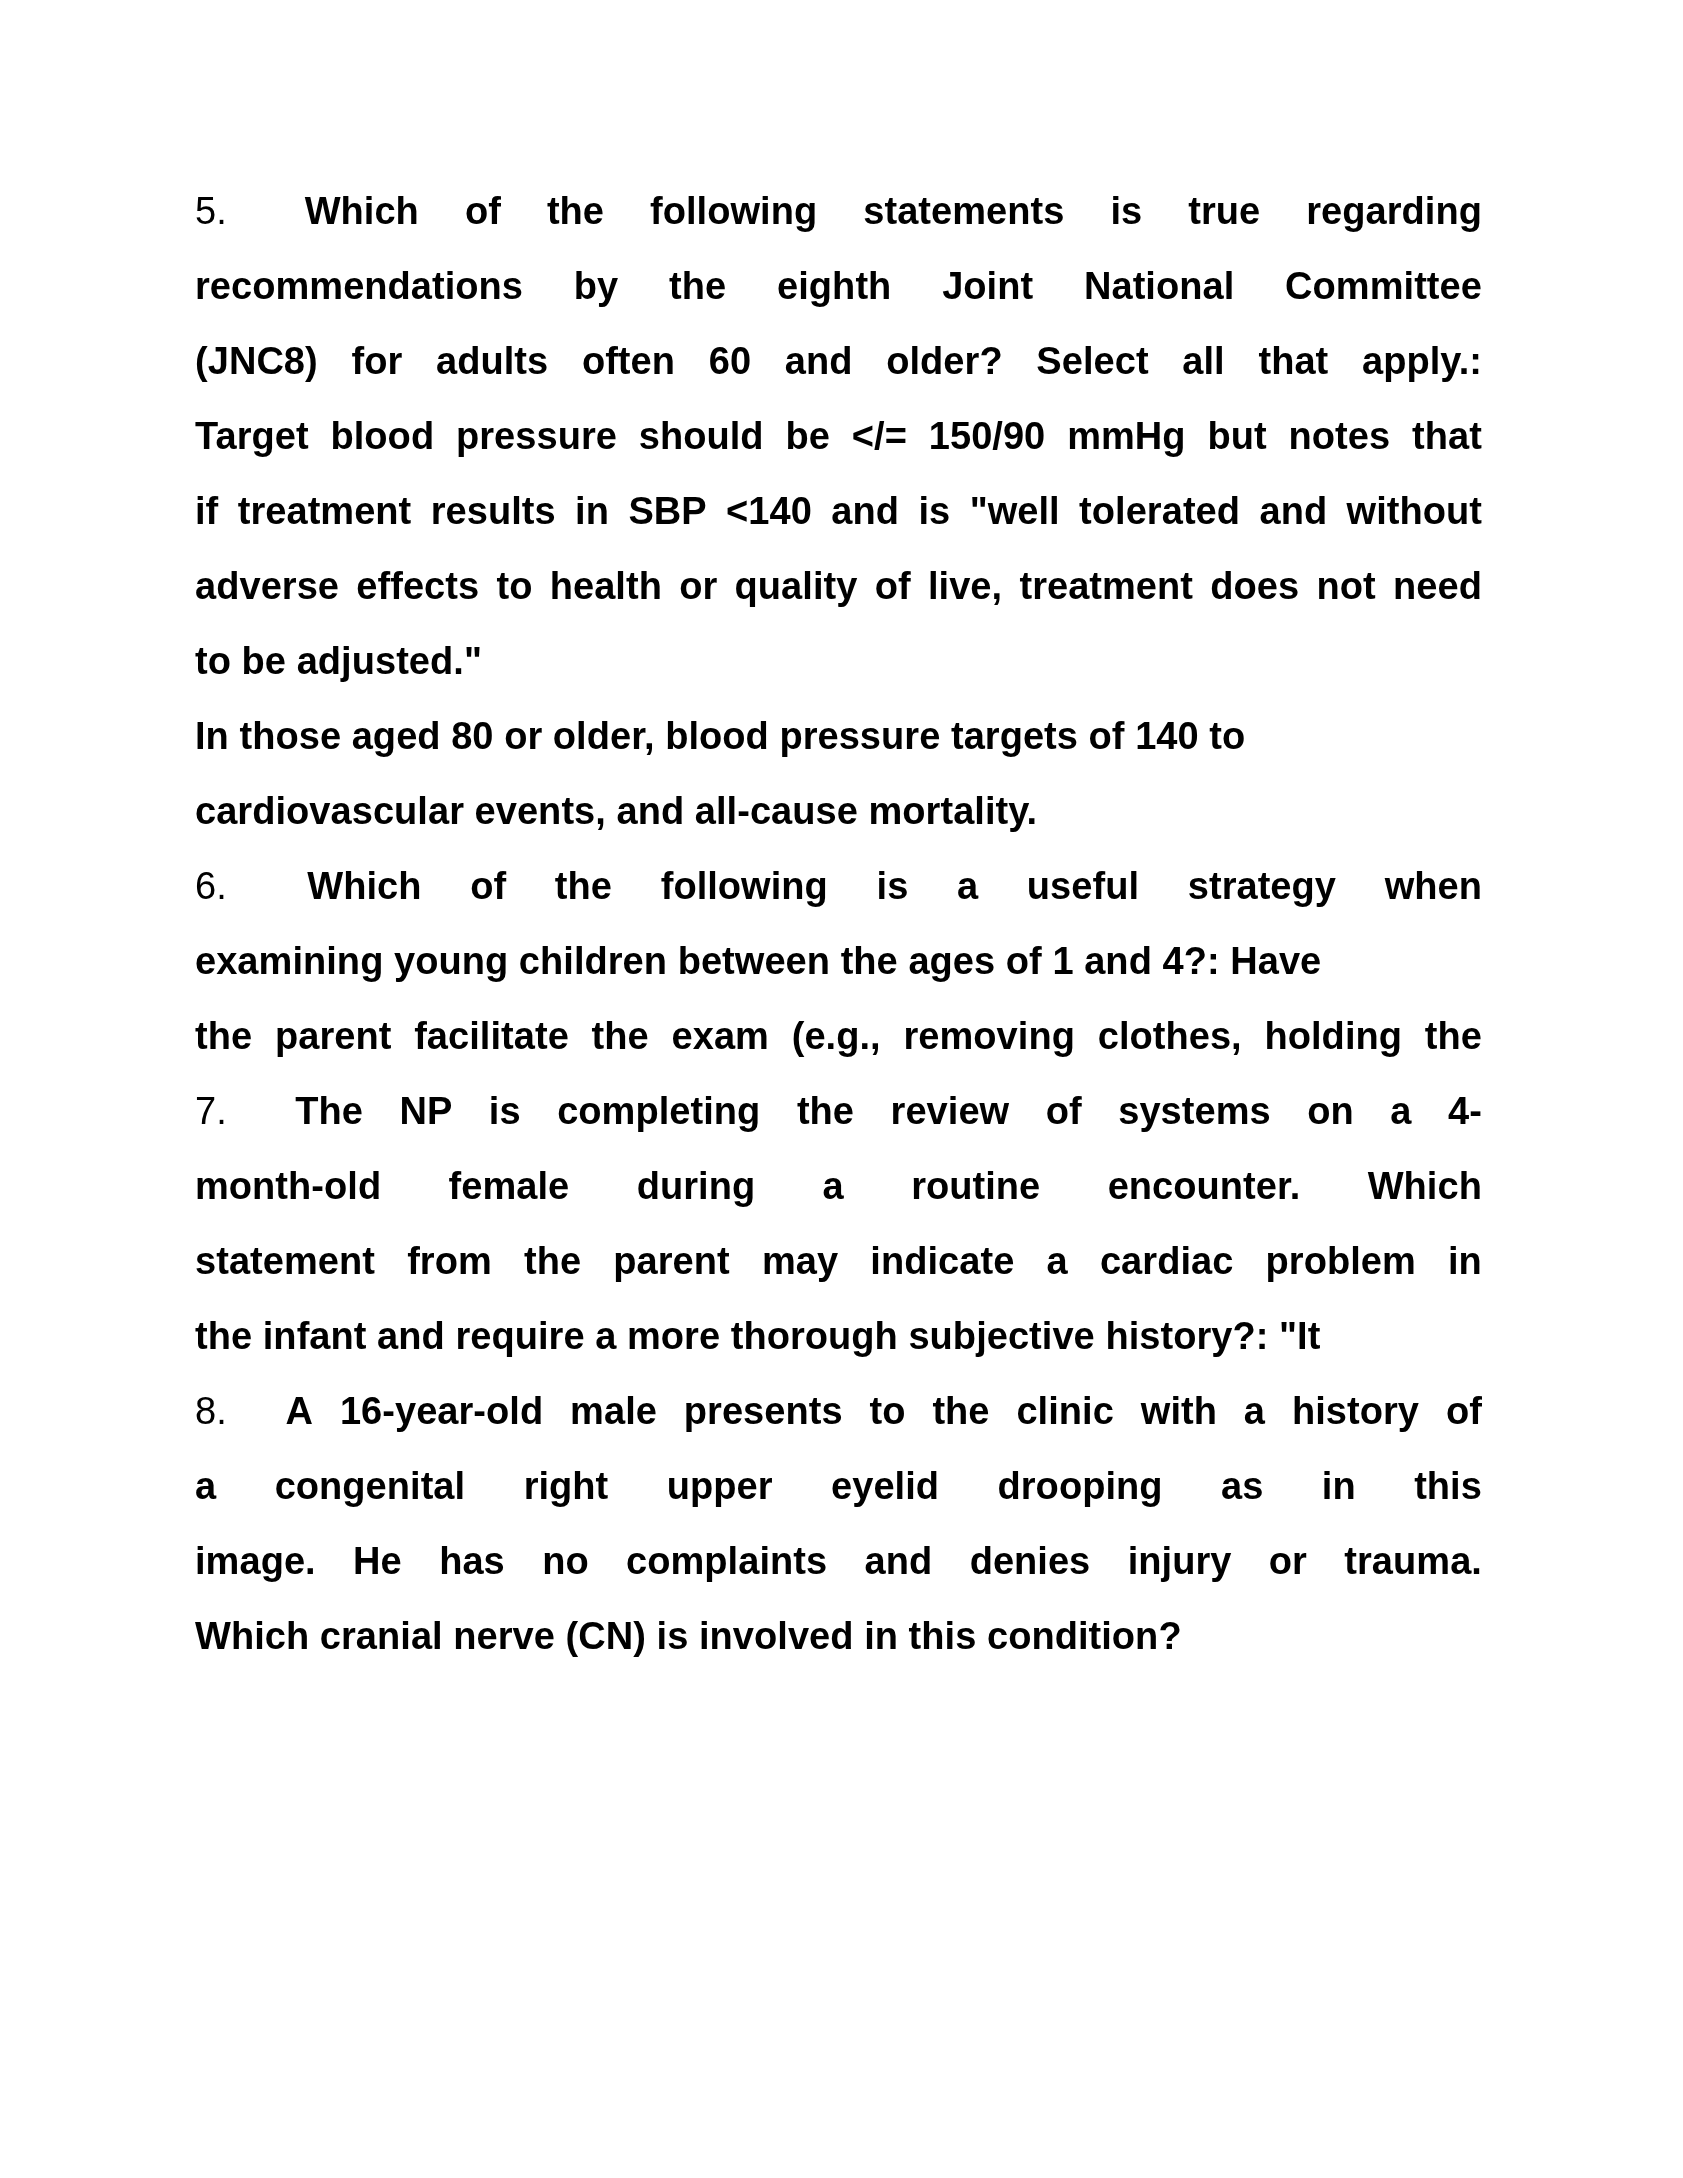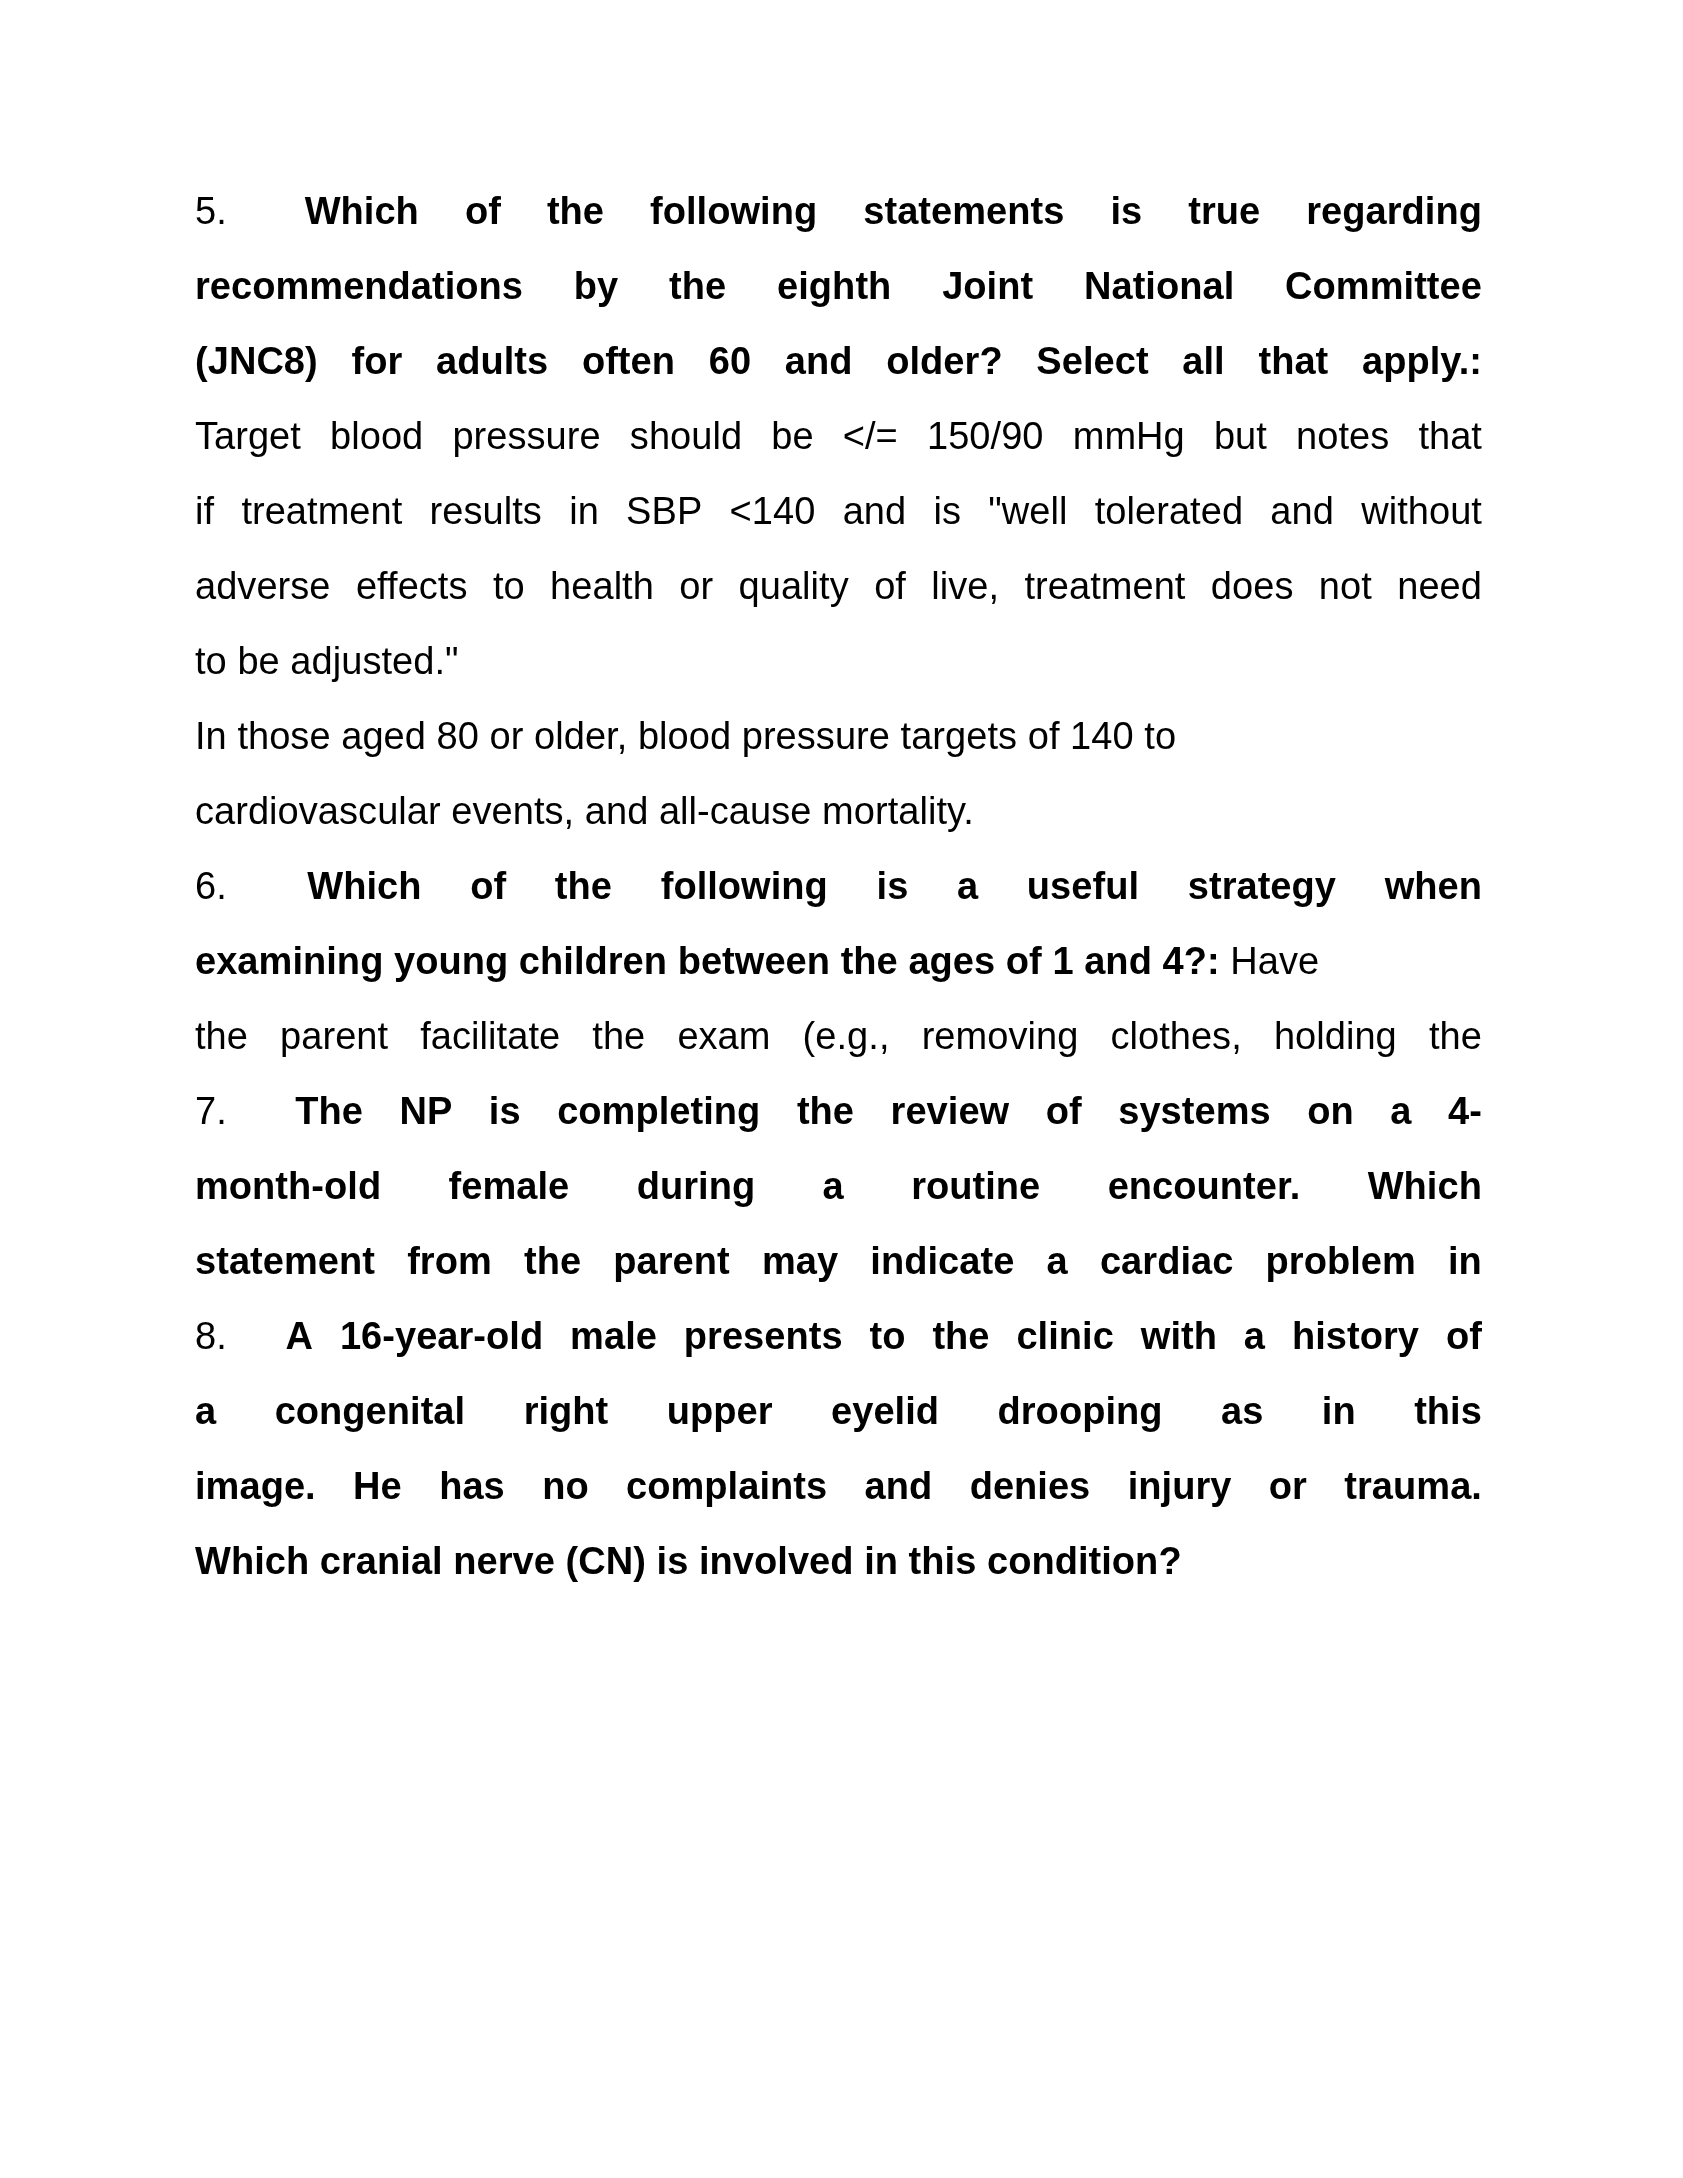--- a/index.html
+++ b/index.html
@@ -46,21 +46,21 @@
   .line.justified > .w {
     white-space: pre;
   }
   .num {
     font-weight: normal;
   }
   .stem {
     font-weight: bold;
   }
   .ans {
-    font-weight: normal;
+    font-weight: bold;
   }
 </style>
 </head>
 <body>
 
 <div class="page">
   <div class="content">
     <div class="qblock" id="qblock">
         <div class="line justified">
           <span class="w num">5.&nbsp;&nbsp;&nbsp;</span>
@@ -192,20 +192,21 @@
           <span class="w stem">from</span>
           <span class="w stem">the</span>
           <span class="w stem">parent</span>
           <span class="w stem">may</span>
           <span class="w stem">indicate</span>
           <span class="w stem">a</span>
           <span class="w stem">cardiac</span>
           <span class="w stem">problem</span>
           <span class="w stem">in</span>
         </div>
+        <div class="line"><span class="stem"><span class="stem">the infant and require a more thorough subjective history?:</span><span class="ans"> "It</span></span></div>
         <div class="line justified">
           <span class="w num">8.&nbsp;&nbsp;&nbsp;</span>
           <span class="w stem">A</span>
           <span class="w stem">16-year-old</span>
           <span class="w stem">male</span>
           <span class="w stem">presents</span>
           <span class="w stem">to</span>
           <span class="w stem">the</span>
           <span class="w stem">clinic</span>
           <span class="w stem">with</span>

